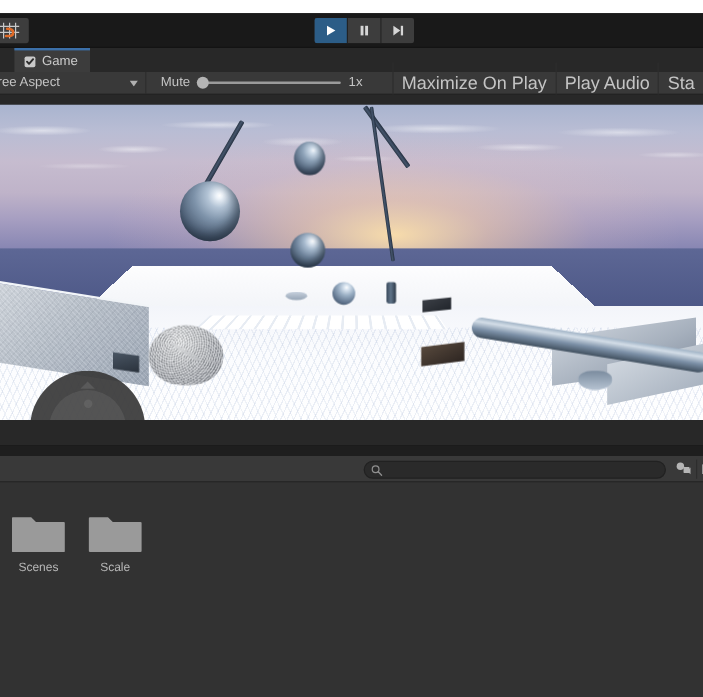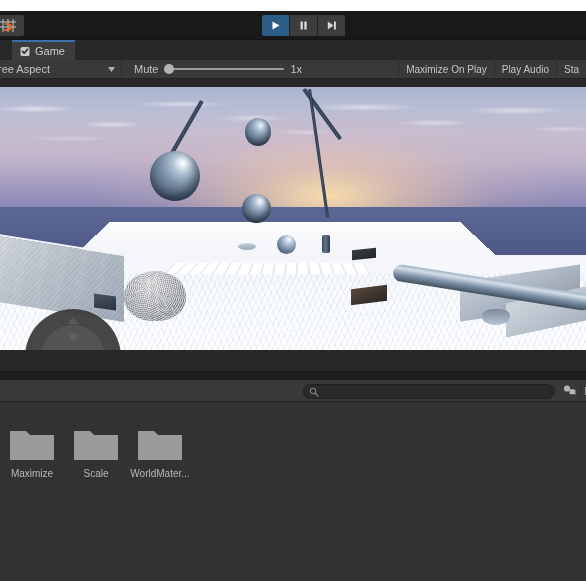--- a/index.html
+++ b/index.html
@@ -167,21 +167,21 @@
     height: 18px;
     display: flex;
     align-items: center;
   }
   .gv-toggle {
     height: 34px;
     display: flex;
     align-items: center;
     padding: 0 7px;
     color: #c4c4c4;
-    font-size: 10px;
+    font-size: 15px;
     border-left: 1px solid #2d2d2d;
     white-space: nowrap;
   }
 
   
   .gameview {
     position: absolute;
     left: 0; top: 79px;
     width: 586px; height: 271px;
     overflow: hidden;
@@ -709,33 +709,27 @@
     </div>
   </div>
 
   <div class="project-body">
     <div class="asset-grid">
 
       <div class="asset-item">
         <svg class="folder-icon" width="44" height="36" viewBox="0 0 44 36">
           <path d="M1 5 h15 l4 4 h23 a1.5 1.5 0 0 1 1.5 1.5 v22 a1.5 1.5 0 0 1 -1.5 1.5 h-42 a1.5 1.5 0 0 1 -1.5 -1.5 v-26 a1.5 1.5 0 0 1 1.5 -1.5 z" fill="#9a9a9a"></path>
         </svg>
-        <span class="asset-label">Maximize</span>
+        <span class="asset-label">Scenes</span>
       </div>
 
       <div class="asset-item">
         <svg class="folder-icon" width="44" height="36" viewBox="0 0 44 36">
           <path d="M1 5 h15 l4 4 h23 a1.5 1.5 0 0 1 1.5 1.5 v22 a1.5 1.5 0 0 1 -1.5 1.5 h-42 a1.5 1.5 0 0 1 -1.5 -1.5 v-26 a1.5 1.5 0 0 1 1.5 -1.5 z" fill="#9a9a9a"></path>
         </svg>
         <span class="asset-label">Scale</span>
       </div>
 
-      <div class="asset-item">
-        <svg class="folder-icon" width="44" height="36" viewBox="0 0 44 36">
-          <path d="M1 5 h15 l4 4 h23 a1.5 1.5 0 0 1 1.5 1.5 v22 a1.5 1.5 0 0 1 -1.5 1.5 h-42 a1.5 1.5 0 0 1 -1.5 -1.5 v-26 a1.5 1.5 0 0 1 1.5 -1.5 z" fill="#9a9a9a"></path>
-        </svg>
-        <span class="asset-label">WorldMater...</span>
-      </div>
 
     </div>
   </div>
 
 </div>
 
 </body></html>

